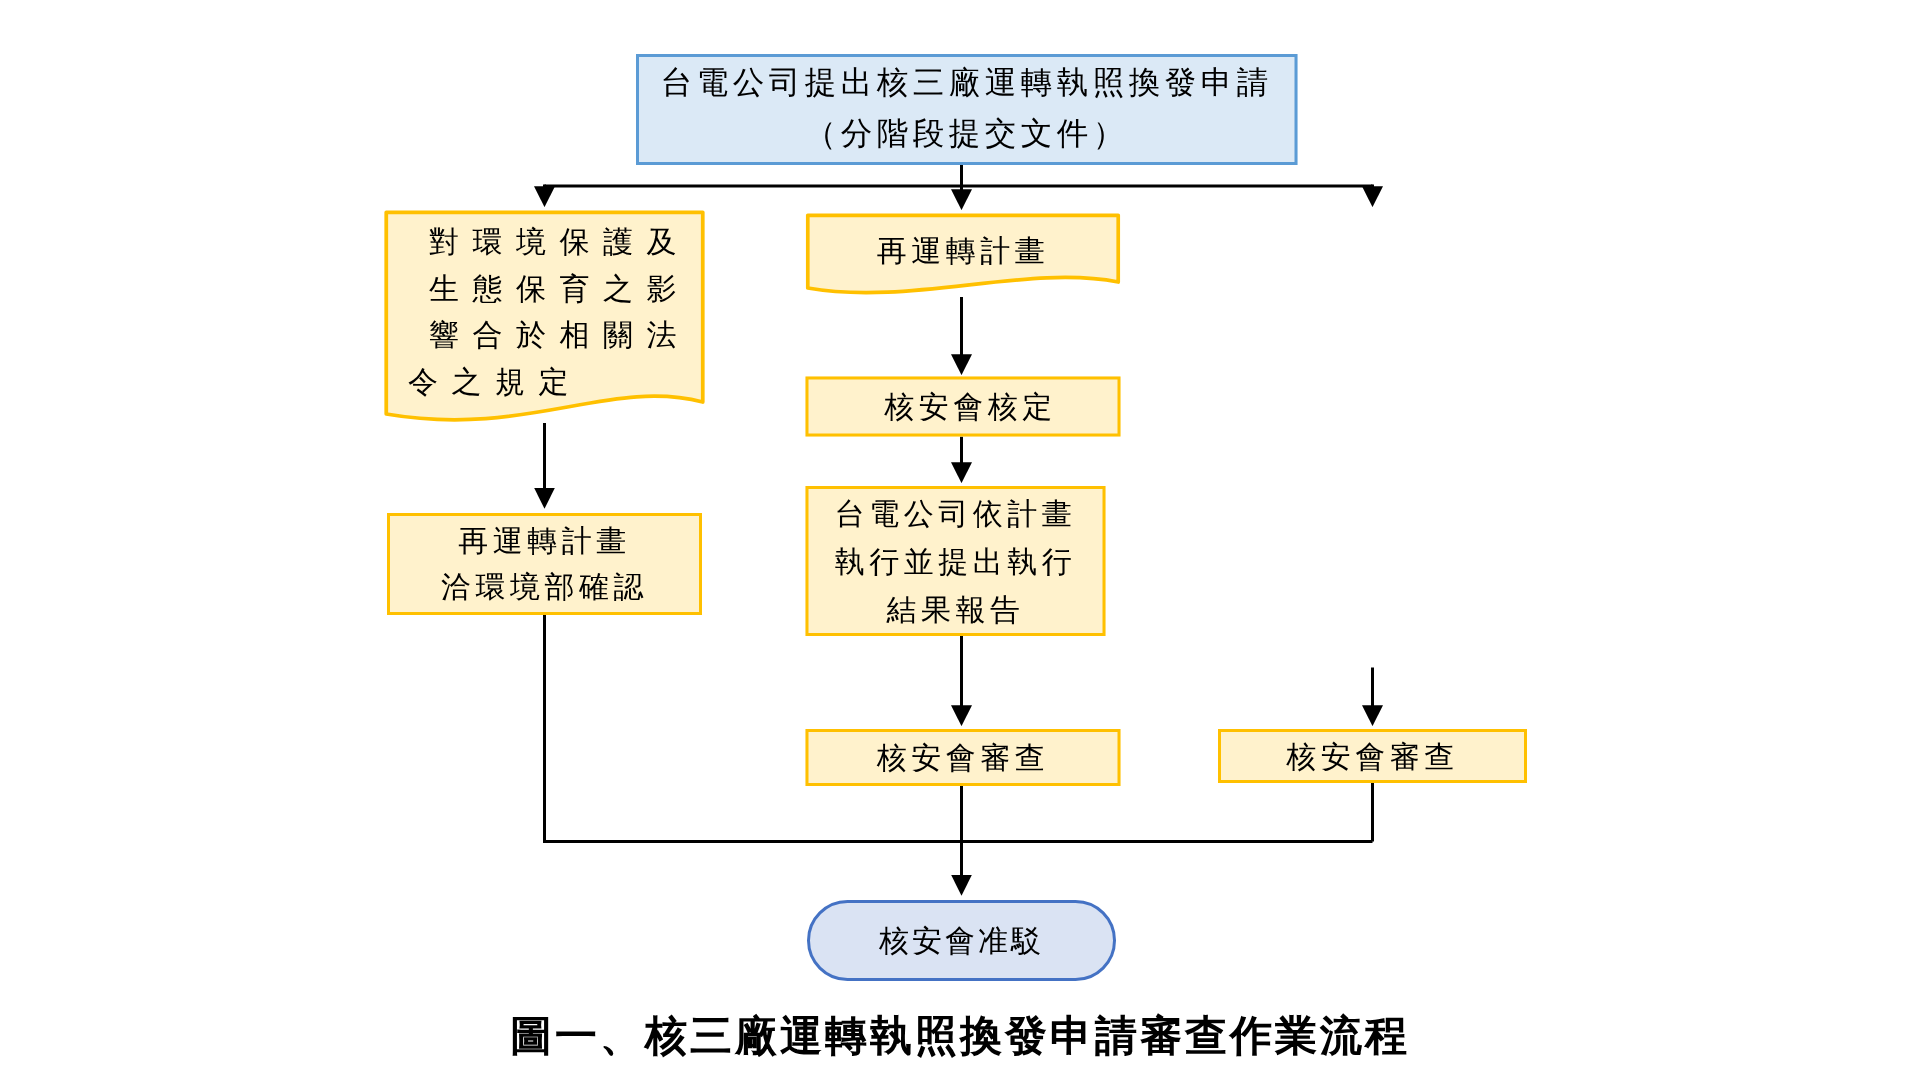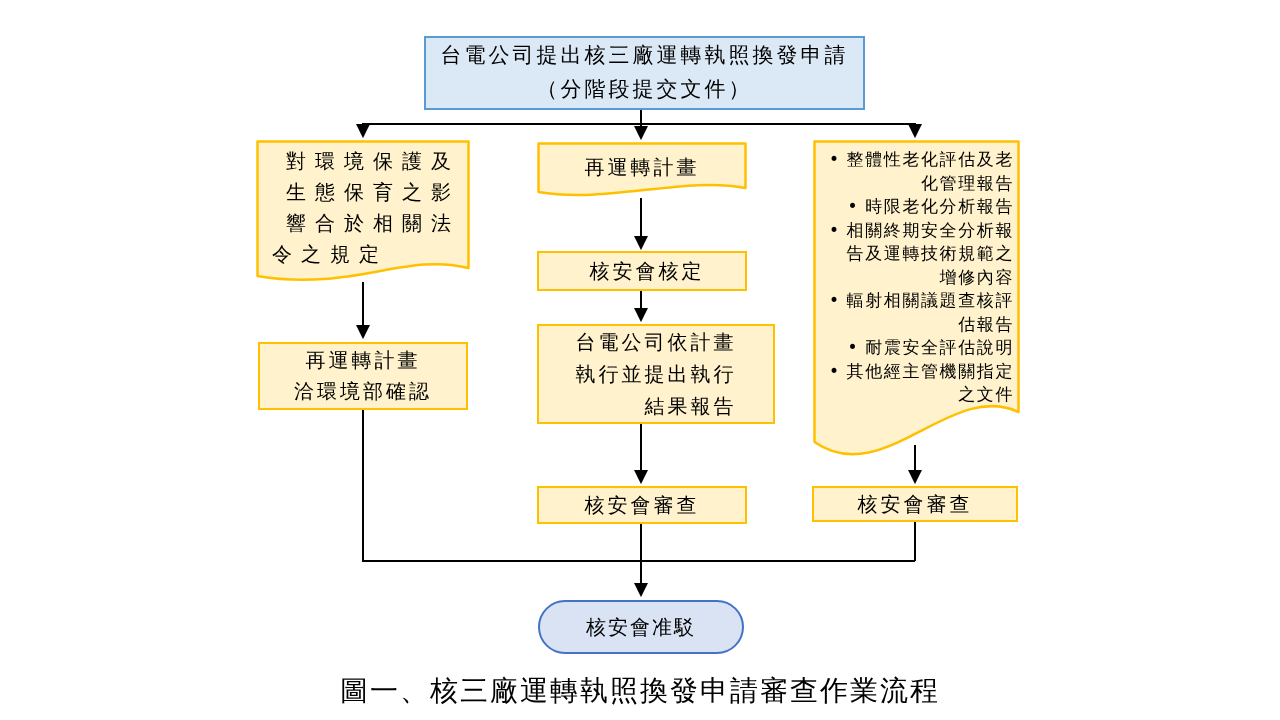--- a/index.html
+++ b/index.html
@@ -104,21 +104,21 @@
     white-space: normal;
   }
   .bullet-list li { padding-left: 17px; text-indent: -17px; }
   .bullet-list li::before { content: "\2022"; margin-right: 6px; }
   .caption {
     position: absolute;
     left: 0; top: 672px;
     width: 1280px;
     text-align: center;
     font-size: 28px;
-    font-weight: normal;
+    font-weight: bold;
     letter-spacing: 2px;
     z-index: 2;
   }
 </style>
 </head>
 <body>
 
 <div class="canvas">
 
   <svg class="connectors" viewBox="0 0 1280 720" xmlns="http://www.w3.org/2000/svg">
@@ -168,43 +168,30 @@
     <svg viewBox="0 0 210 64" width="210" height="64">
       <path d="M1.5,1.5 H208.5 V46 C148,34 70,62 1.5,50 Z"></path>
     </svg>
     <div class="doc-text plan-doc-text">再運轉計畫</div>
   </div>
 
   <div class="node rect" style="left:537px; top:251px; width:210px; height:40px;padding-left:10px;">
     <span>核安會核定</span>
   </div>
 
-  <div class="node rect" style="left:537px; top:324px; width:238px; height:100px; line-height:1.6;text-align:right;">
+  <div class="node rect" style="left:537px; top:324px; width:200px; height:100px; line-height:1.6;">
     <span>台電公司依計畫
 執行並提出執行
 結果報告</span>
   </div>
 
   <div class="node rect" style="left:537px; top:486px; width:210px; height:38px;">
     <span>核安會審查</span>
   </div>
 
-  <div class="node doc" style="left:813px; top:140px; width:207px; height:332px;">
-    <svg viewBox="0 0 207 332" width="207" height="332">
-      <path d="M1.5,1.5 H205.5 V272 C138,240 70,350 1.5,302 Z"></path>
-    </svg>
-    <ul class="doc-text bullet-list">
-      <li>整體性老化評估及老化管理報告</li>
-      <li>時限老化分析報告</li>
-      <li>相關終期安全分析報告及運轉技術規範之增修內容</li>
-      <li>輻射相關議題查核評估報告</li>
-      <li>耐震安全評估說明</li>
-      <li>其他經主管機關指定之文件</li>
-    </ul>
-  </div>
 
   <div class="node rect" style="left:812px; top:486px; width:206px; height:36px;">
     <span>核安會審查</span>
   </div>
 
   <div class="node terminal" style="left:538px; top:600px; width:206px; height:54px;text-align:center;">
     <span>核安會准駁</span>
   </div>
 
   <div class="caption">圖一、核三廠運轉執照換發申請審查作業流程</div>

